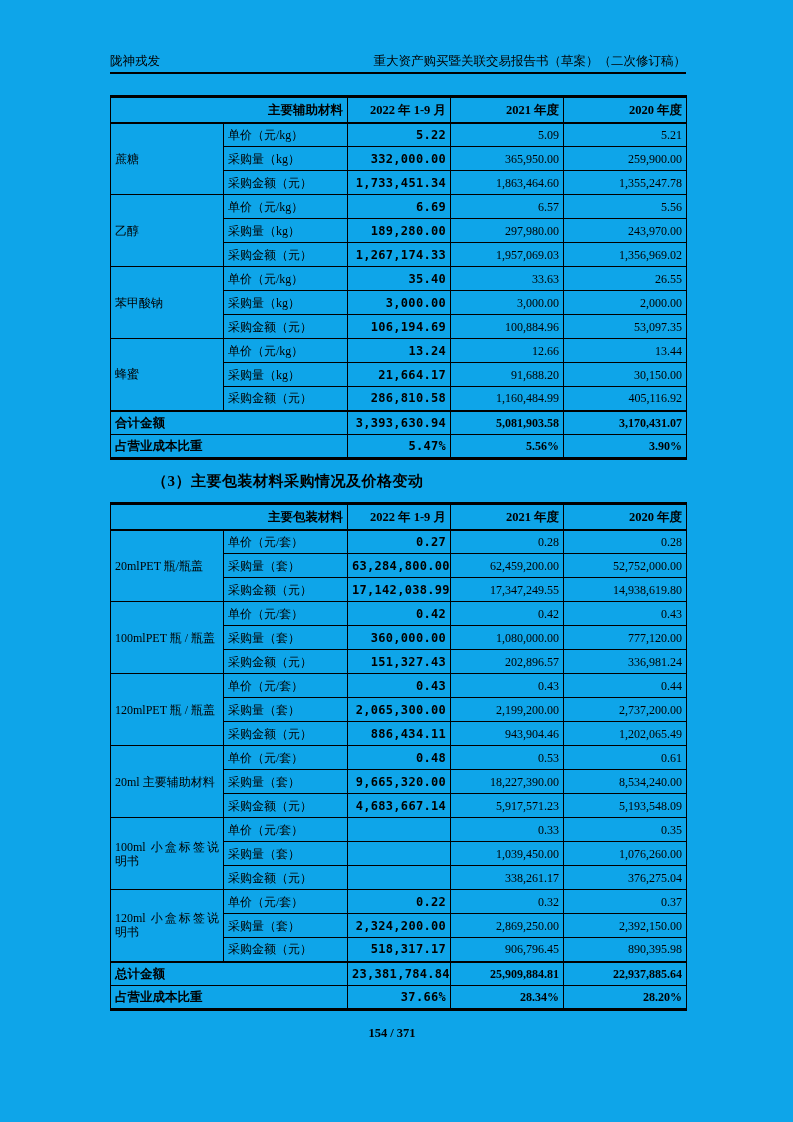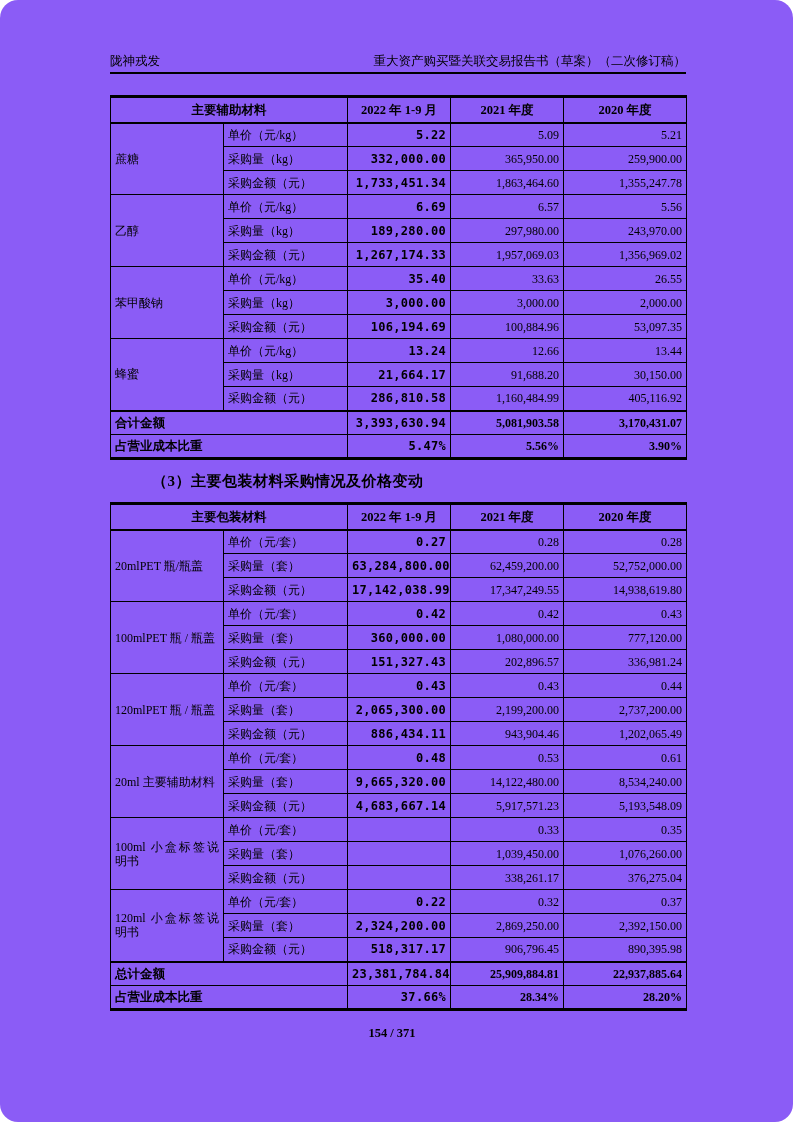--- a/index.html
+++ b/index.html
@@ -1,23 +1,22 @@
 <!DOCTYPE html>
 <html><head>
 <meta charset="utf-8">
 <style>
   html,body{margin:0;padding:0;background:#ffffff;}
   .page{
     position:relative;
     width:793px;height:1122px;
-    background:#8b5cf6;
+    background:#0ea5e9;
     color:#000;
     font-family:"Liberation Serif","DejaVu Serif",serif;
     overflow:hidden;
-    border-radius:18px;
   }
   
   .doc-header{
     position:absolute;
     left:110px;top:54px;width:576px;
     display:flex;justify-content:space-between;align-items:flex-end;
     border-bottom:2px solid #000;
     padding-bottom:3px;
     font-size:12.5px;
     line-height:15px;
@@ -43,21 +42,21 @@
     font-size:12px;
     line-height:14px;
     overflow:hidden;
     vertical-align:middle;
     box-sizing:border-box;
   }
   table.data-table thead th{
     height:26px;
     font-weight:700;
     font-size:12.5px;
-    text-align:center;
+    text-align:right;
     border-bottom:2px solid #000;
   }
   td.group-cell{
     text-align:justify;
     padding-left:6px;padding-right:5px;
   }
   td.metric-cell{
     text-align:left;
     padding-left:8px;
   }
@@ -295,21 +294,21 @@
           <tr>
             <td class="group-cell" rowspan="3">20ml 主要辅助材料</td>
             <td class="metric-cell">单价（元/套）</td>
             <td class="val v0">0.48</td>
             <td class="val v1">0.53</td>
             <td class="val v2">0.61</td>
           </tr>
           <tr>
             <td class="metric-cell">采购量（套）</td>
             <td class="val v0">9,665,320.00</td>
-            <td class="val v1">14,122,480.00</td>
+            <td class="val v1">18,227,390.00</td>
             <td class="val v2">8,534,240.00</td>
           </tr>
           <tr>
             <td class="metric-cell">采购金额（元）</td>
             <td class="val v0">4,683,667.14</td>
             <td class="val v1">5,917,571.23</td>
             <td class="val v2">5,193,548.09</td>
           </tr>
           <tr>
             <td class="group-cell" rowspan="3">100ml 小盒标签说明书</td>

